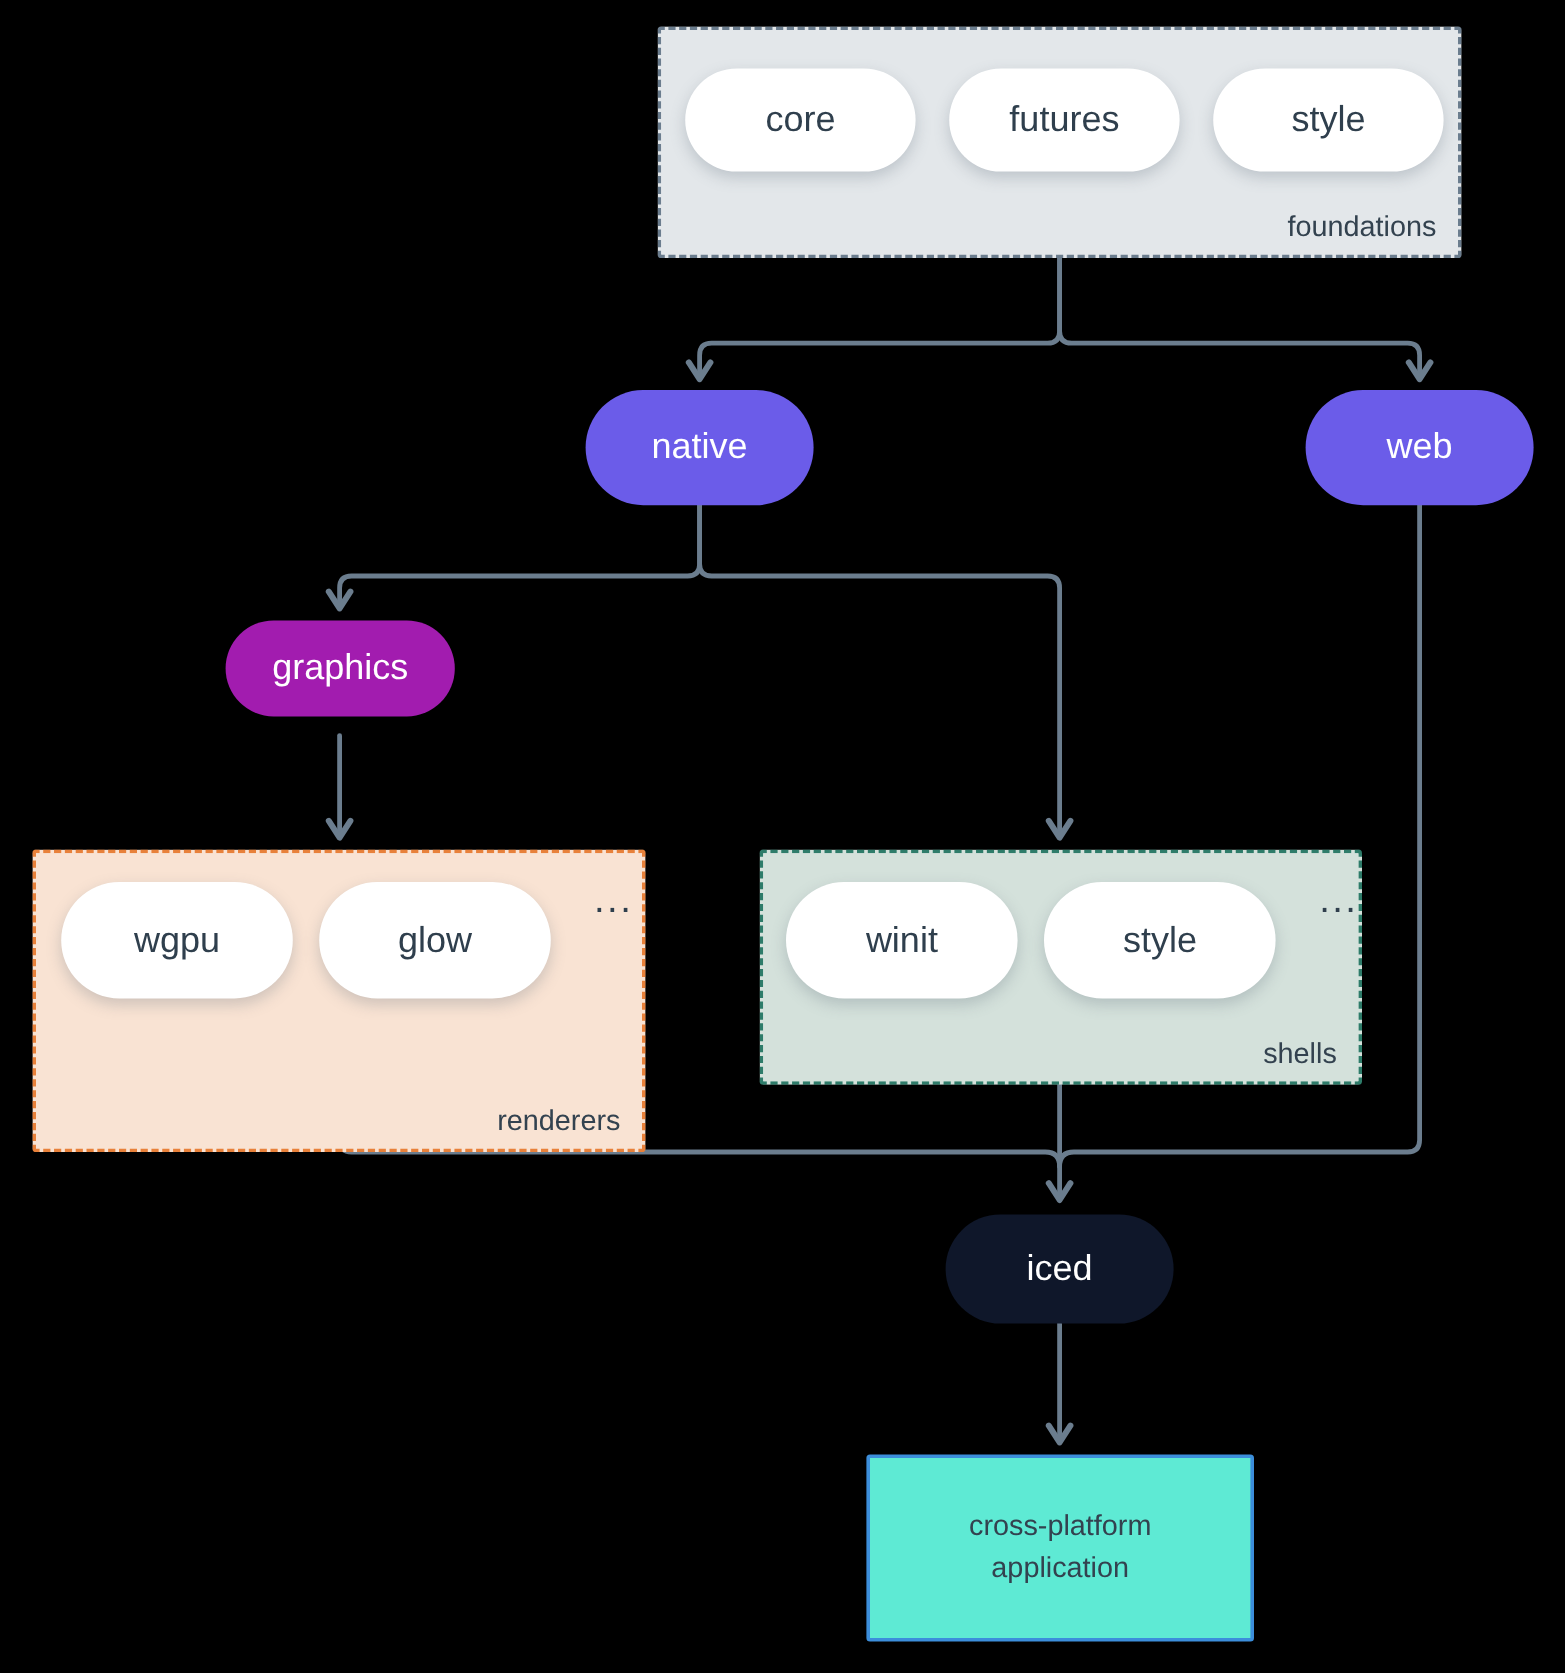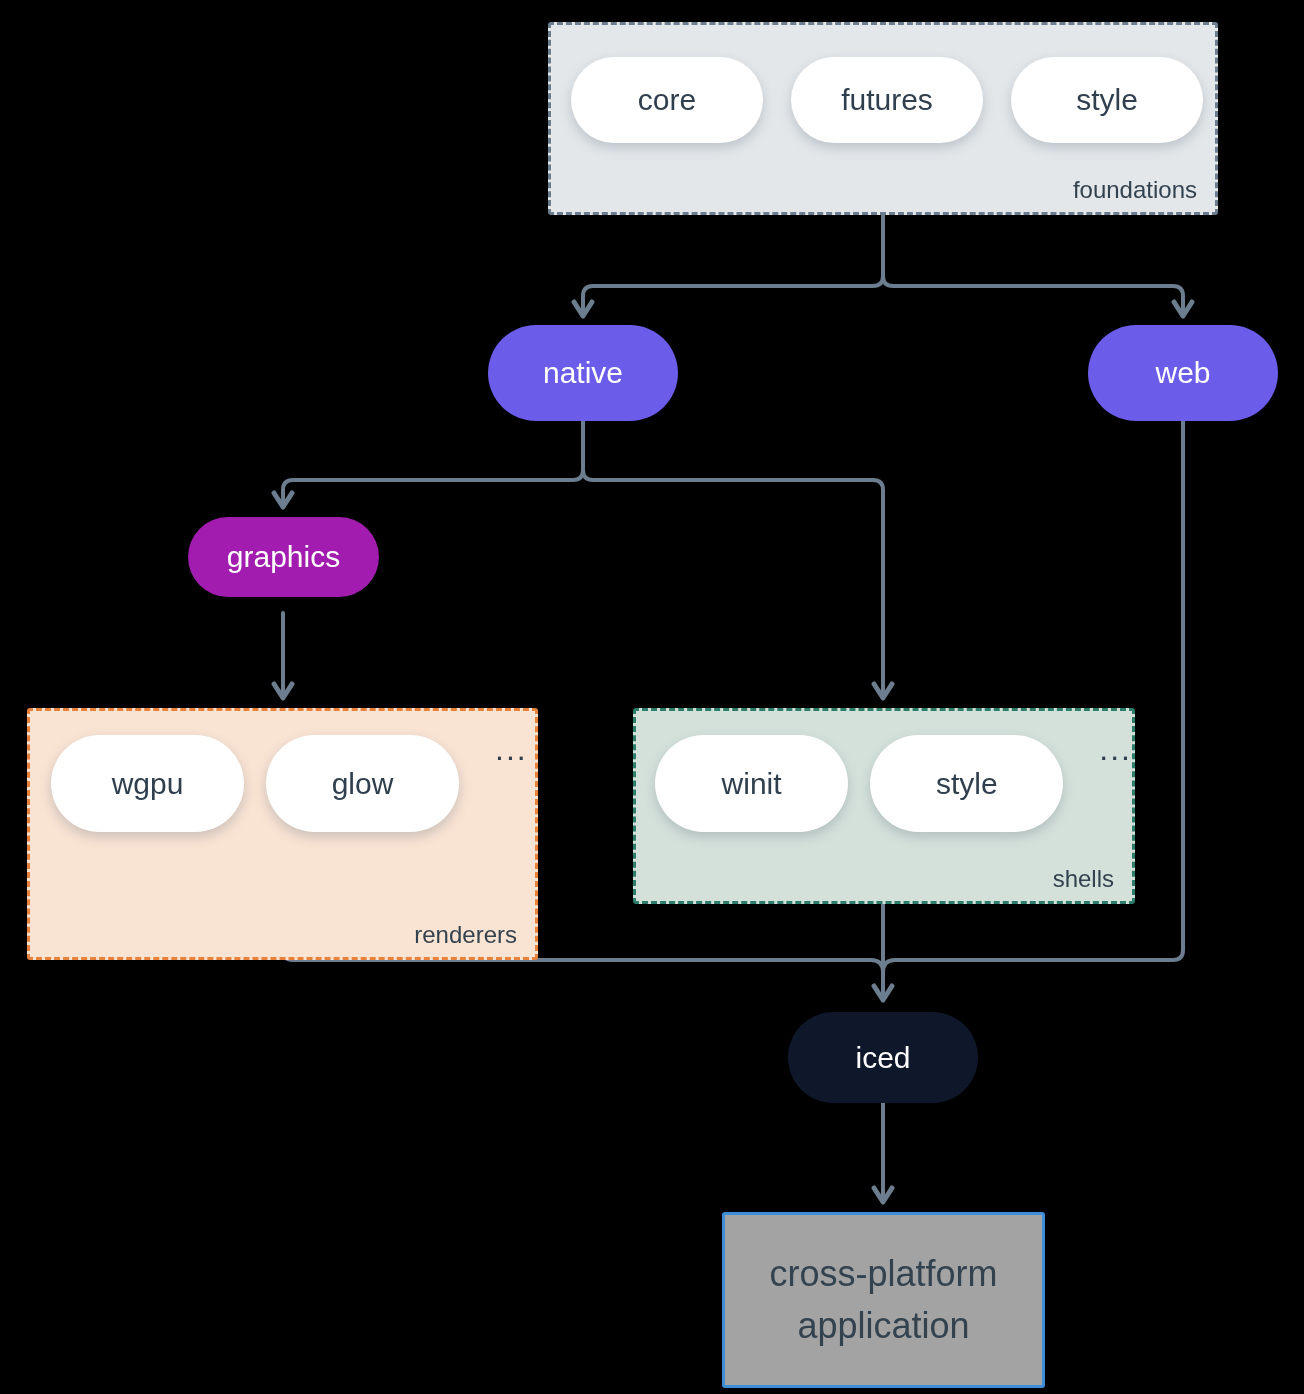--- a/index.html
+++ b/index.html
@@ -58,25 +58,25 @@
   }
 
   
   .node { position: absolute; color: #ffffff; }
   .node-native   { left: 488px;  top: 325px;  width: 190px; height: 96px; background: #6b5ce9; }
   .node-web      { left: 1088px; top: 325px;  width: 190px; height: 96px; background: #6b5ce9; }
   .node-graphics { left: 188px;  top: 517px;  width: 191px; height: 80px; background: #a21caf; }
   .node-iced     { left: 788px;  top: 1012px; width: 190px; height: 91px; background: #0f172a; }
 
   .app-box {
-    position: absolute; left: 722px; top: 1212px; width: 323px; height: 176px;
-    box-sizing: border-box; background: #a3a3a3; border: 3px solid #3c8edb;
+    position: absolute; left: 722px; top: 1212px; width: 323px; height: 156px;
+    box-sizing: border-box; background: #5eead4; border: 3px solid #3c8edb;
     border-radius: 3px; color: #33424f;
     display: flex; align-items: center; justify-content: center;
-    text-align: center; font-size: 36px; line-height: 1.45;
+    text-align: center; font-size: 24px; line-height: 1.45;
     padding: 0 28px;
   }
 </style>
 </head>
 <body>
 
 <div class="canvas">
 
   <svg class="wires" width="1304" height="1394" viewBox="0 0 1304 1394">
     <defs>

